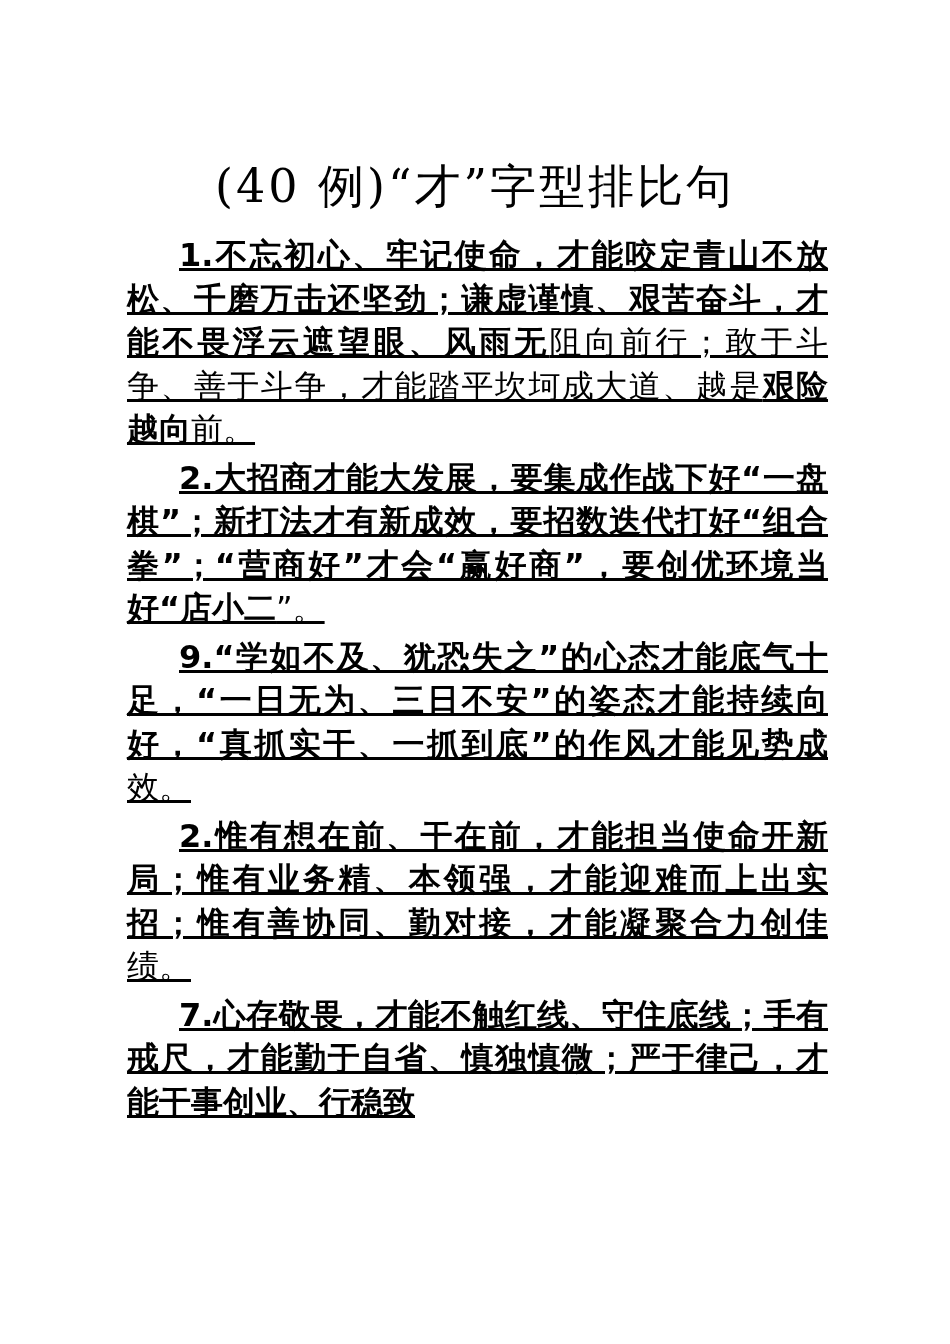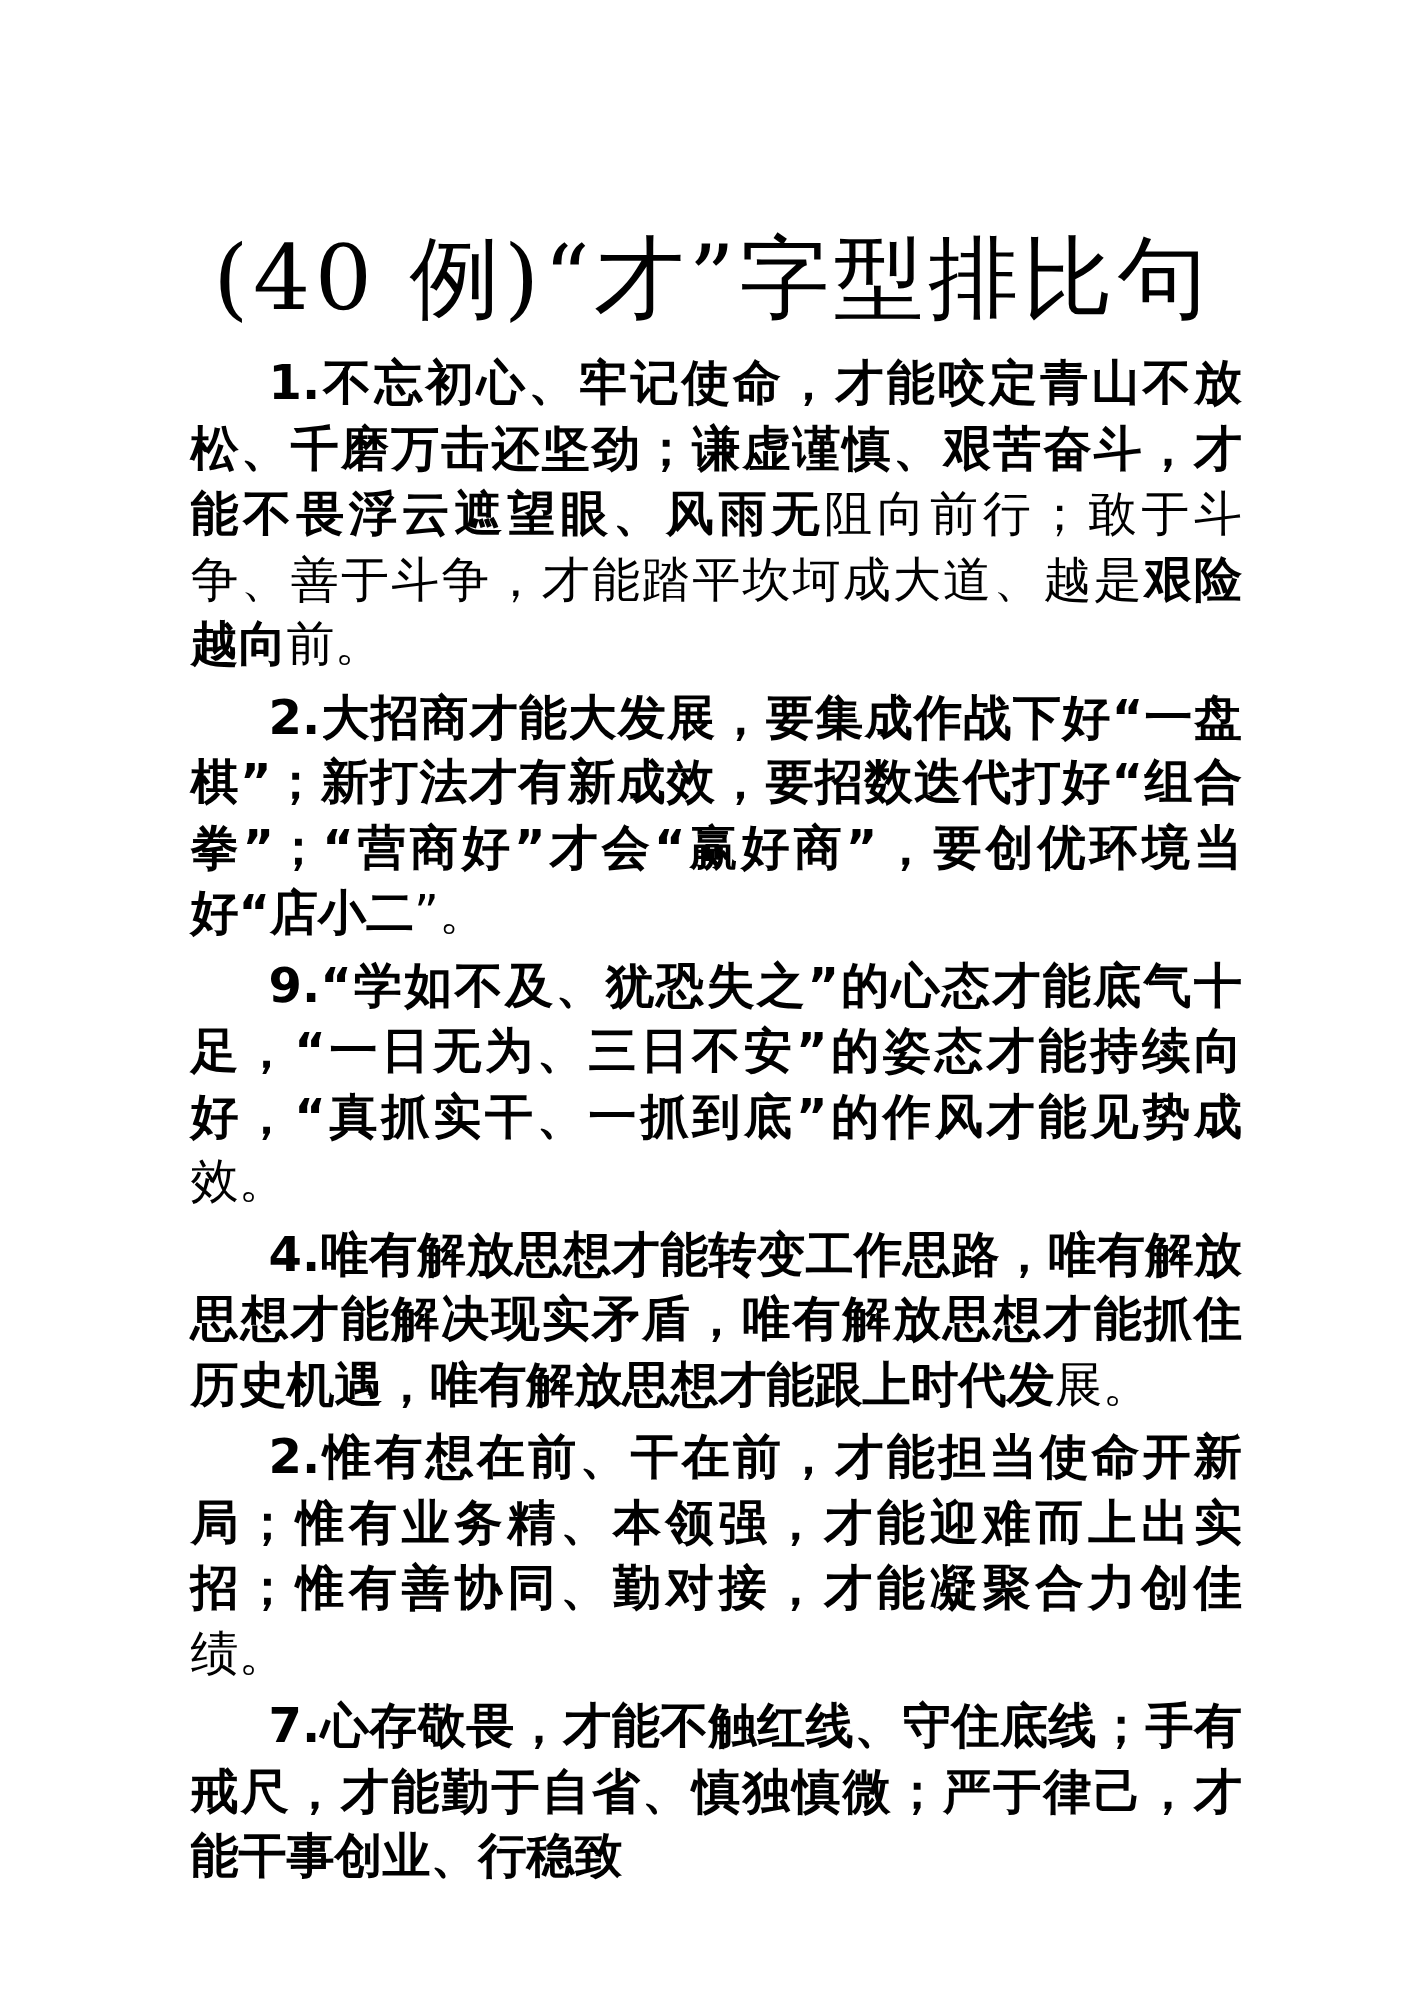--- a/index.html
+++ b/index.html
@@ -17,48 +17,48 @@
     color: #000000;
     overflow: hidden;
     box-sizing: border-box;
   }
   .doc-title {
     margin: 0;
     padding: 152px 20px 0 20px;
     text-align: center;
     font-family: "DejaVu Serif", "Liberation Serif", serif;
     font-weight: 400;
-    font-size: 60px;
+    font-size: 46px;
     line-height: 68px;
     letter-spacing: 3px;
     color: #000000;
     white-space: nowrap;
   }
   .doc-body {
     margin: 14px 122px 0 127px;
     font-family: "DejaVu Sans", "Liberation Sans", sans-serif;
     font-size: 32px;
     line-height: 43.5px;
     text-align: justify;
     text-justify: inter-ideograph;
     color: #000000;
   }
   .doc-body p {
     margin: 0 0 5px 0;
     text-indent: 52px;
+    text-decoration: underline;
   }
   .seg-bold { font-weight: 700; }
   .seg-regular { font-weight: 400; }
 </style>
 </head>
 <body>
 
 <div class="page">
   <h1 class="doc-title">(40 例)“才”字型排比句</h1>
   <div class="doc-body">
       <p><span class="seg-bold">1.不忘初心、牢记使命，才能咬定青山不放松、千磨万击还坚劲；谦虚谨慎、艰苦奋斗，才能不畏浮云遮望眼、风雨无</span><span class="seg-regular">阻向前行；敢于斗争、善于斗争，才能踏平坎坷成大道、越是</span><span class="seg-bold">艰险越向</span><span class="seg-regular">前。</span></p>
       <p><span class="seg-bold">2.大招商才能大发展，要集成作战下好“一盘棋”；新打法才有新成效，要招数迭代打好“组合拳”；“营商好”才会“赢好商”，要创优环境当好“店小二</span><span class="seg-regular">”。</span></p>
       <p><span class="seg-bold">9.“学如不及、犹恐失之”的心态才能底气十足，“一日无为、三日不安”的姿态才能持续向好，“真抓实干、一抓到底”的作风才能见势成</span><span class="seg-regular">效。</span></p>
-      <p><span class="seg-bold">4.唯有解放思想才能转变工作思路，唯有解放思想才能解决现实矛盾，唯有解放思想才能抓住历史机遇，唯有解放思想才能跟上时代发</span><span class="seg-regular">展。</span></p>
       <p><span class="seg-bold">2.惟有想在前、干在前，才能担当使命开新局；惟有业务精、本领强，才能迎难而上出实招；惟有善协同、勤对接，才能凝聚合力创佳</span><span class="seg-regular">绩。</span></p>
       <p><span class="seg-bold">7.心存敬畏，才能不触红线、守住底线；手有戒尺，才能勤于自省、慎独慎微；严于律己，才能干事创业、行稳致</span></p>
     </div>
 </div>
 
 </body></html>

